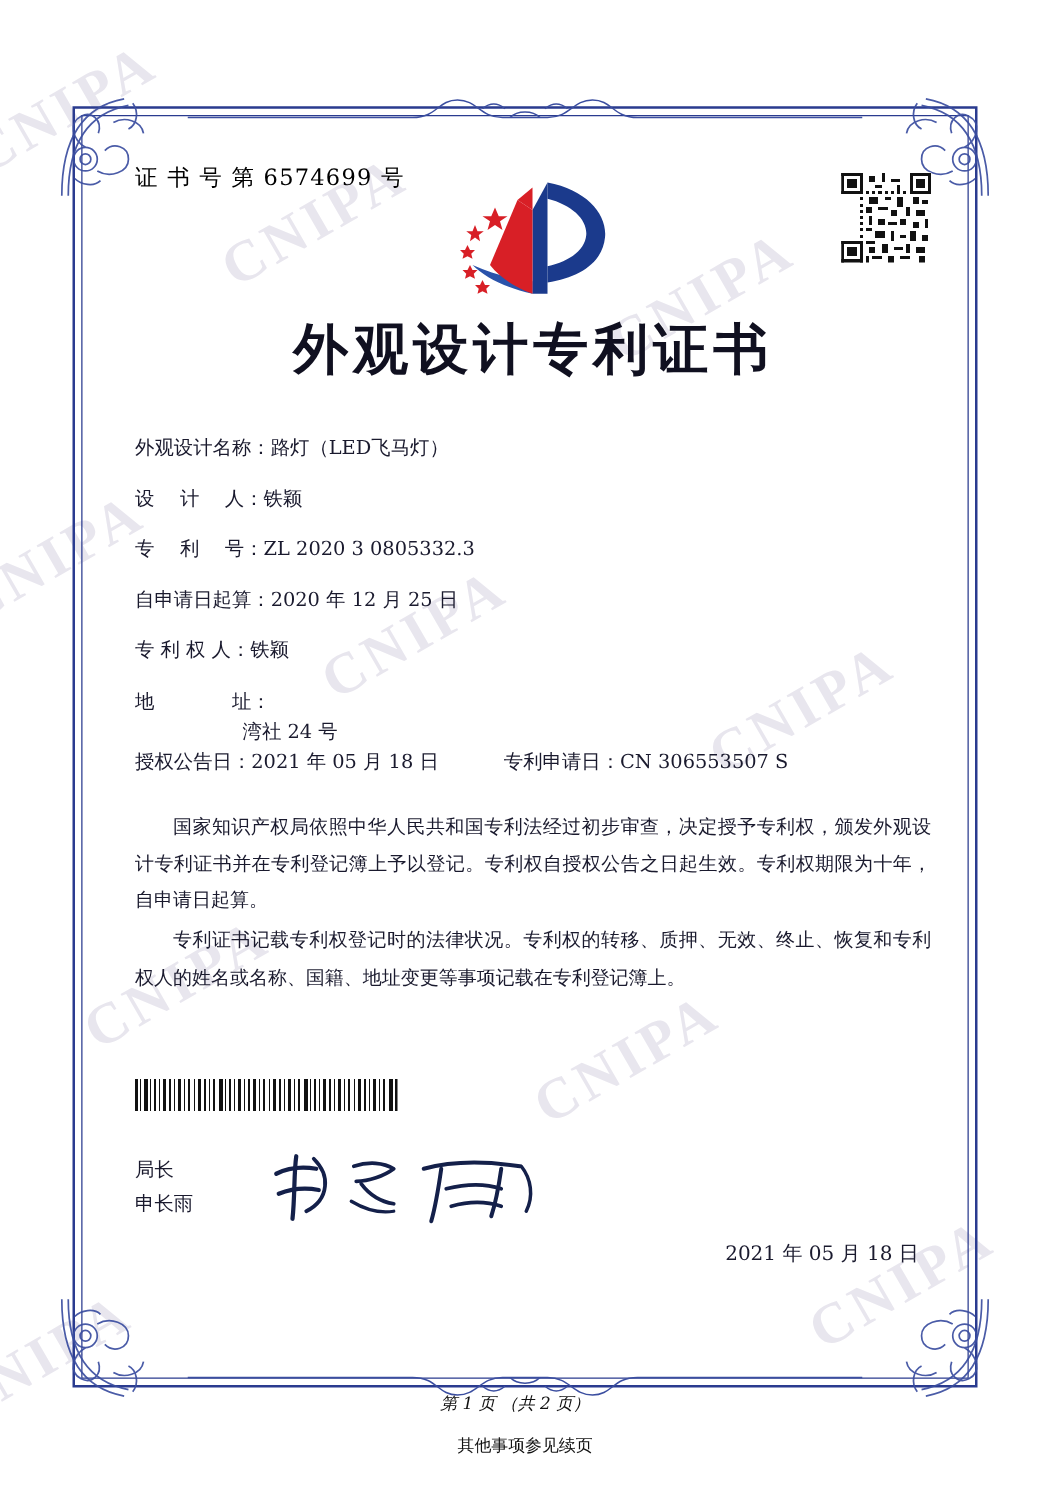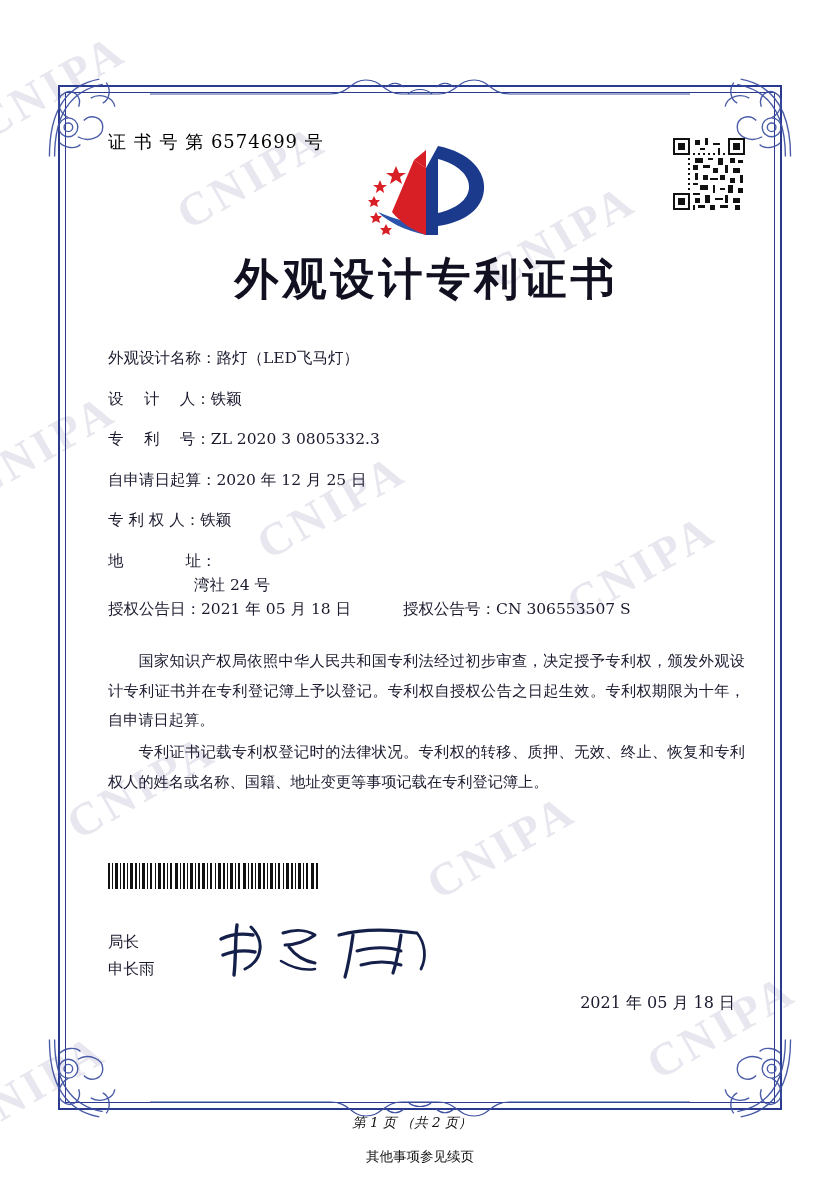--- a/index.html
+++ b/index.html
@@ -172,21 +172,21 @@
     display: flex;
     align-items: flex-end;
     gap: 0;
   }
   .barcode svg { display:block; }
 
   
   .sign-row {
     margin-top: 28px;
     display: flex;
-    align-items: flex-end;
+    align-items: flex-start;
   }
   .sign-labels {
     font-size: 15.5px;
     line-height: 1.75;
     padding-top: 6px;
   }
   .sign-mark {
     margin-left: 56px;
     width: 230px;
     height: 66px;
@@ -449,21 +449,21 @@
 
       <div class="field" style="margin-bottom:6px;">
         <span class="f-label">地　　　　址：</span>
       </div>
       <div class="addr-second">湾社 24 号</div>
 
       <div class="field two-col" style="margin-top:8px;">
         <span class="f-label">授权公告日：</span>
         <span class="f-value">2021 年 05 月 18 日</span>
         <span class="spacer-gap"></span>
-        <span class="f-label">授权公告号：</span>
+        <span class="f-label">专利申请日：</span>
         <span class="f-value">CN 306553507 S</span>
       </div>
     </div>
 
     <div class="paragraphs">
       <p>国家知识产权局依照中华人民共和国专利法经过初步审查，决定授予专利权，颁发外观设计专利证书并在专利登记簿上予以登记。专利权自授权公告之日起生效。专利权期限为十年，自申请日起算。</p>
       <p>专利证书记载专利权登记时的法律状况。专利权的转移、质押、无效、终止、恢复和专利权人的姓名或名称、国籍、地址变更等事项记载在专利登记簿上。</p>
     </div>
 
     <div class="barcode">

